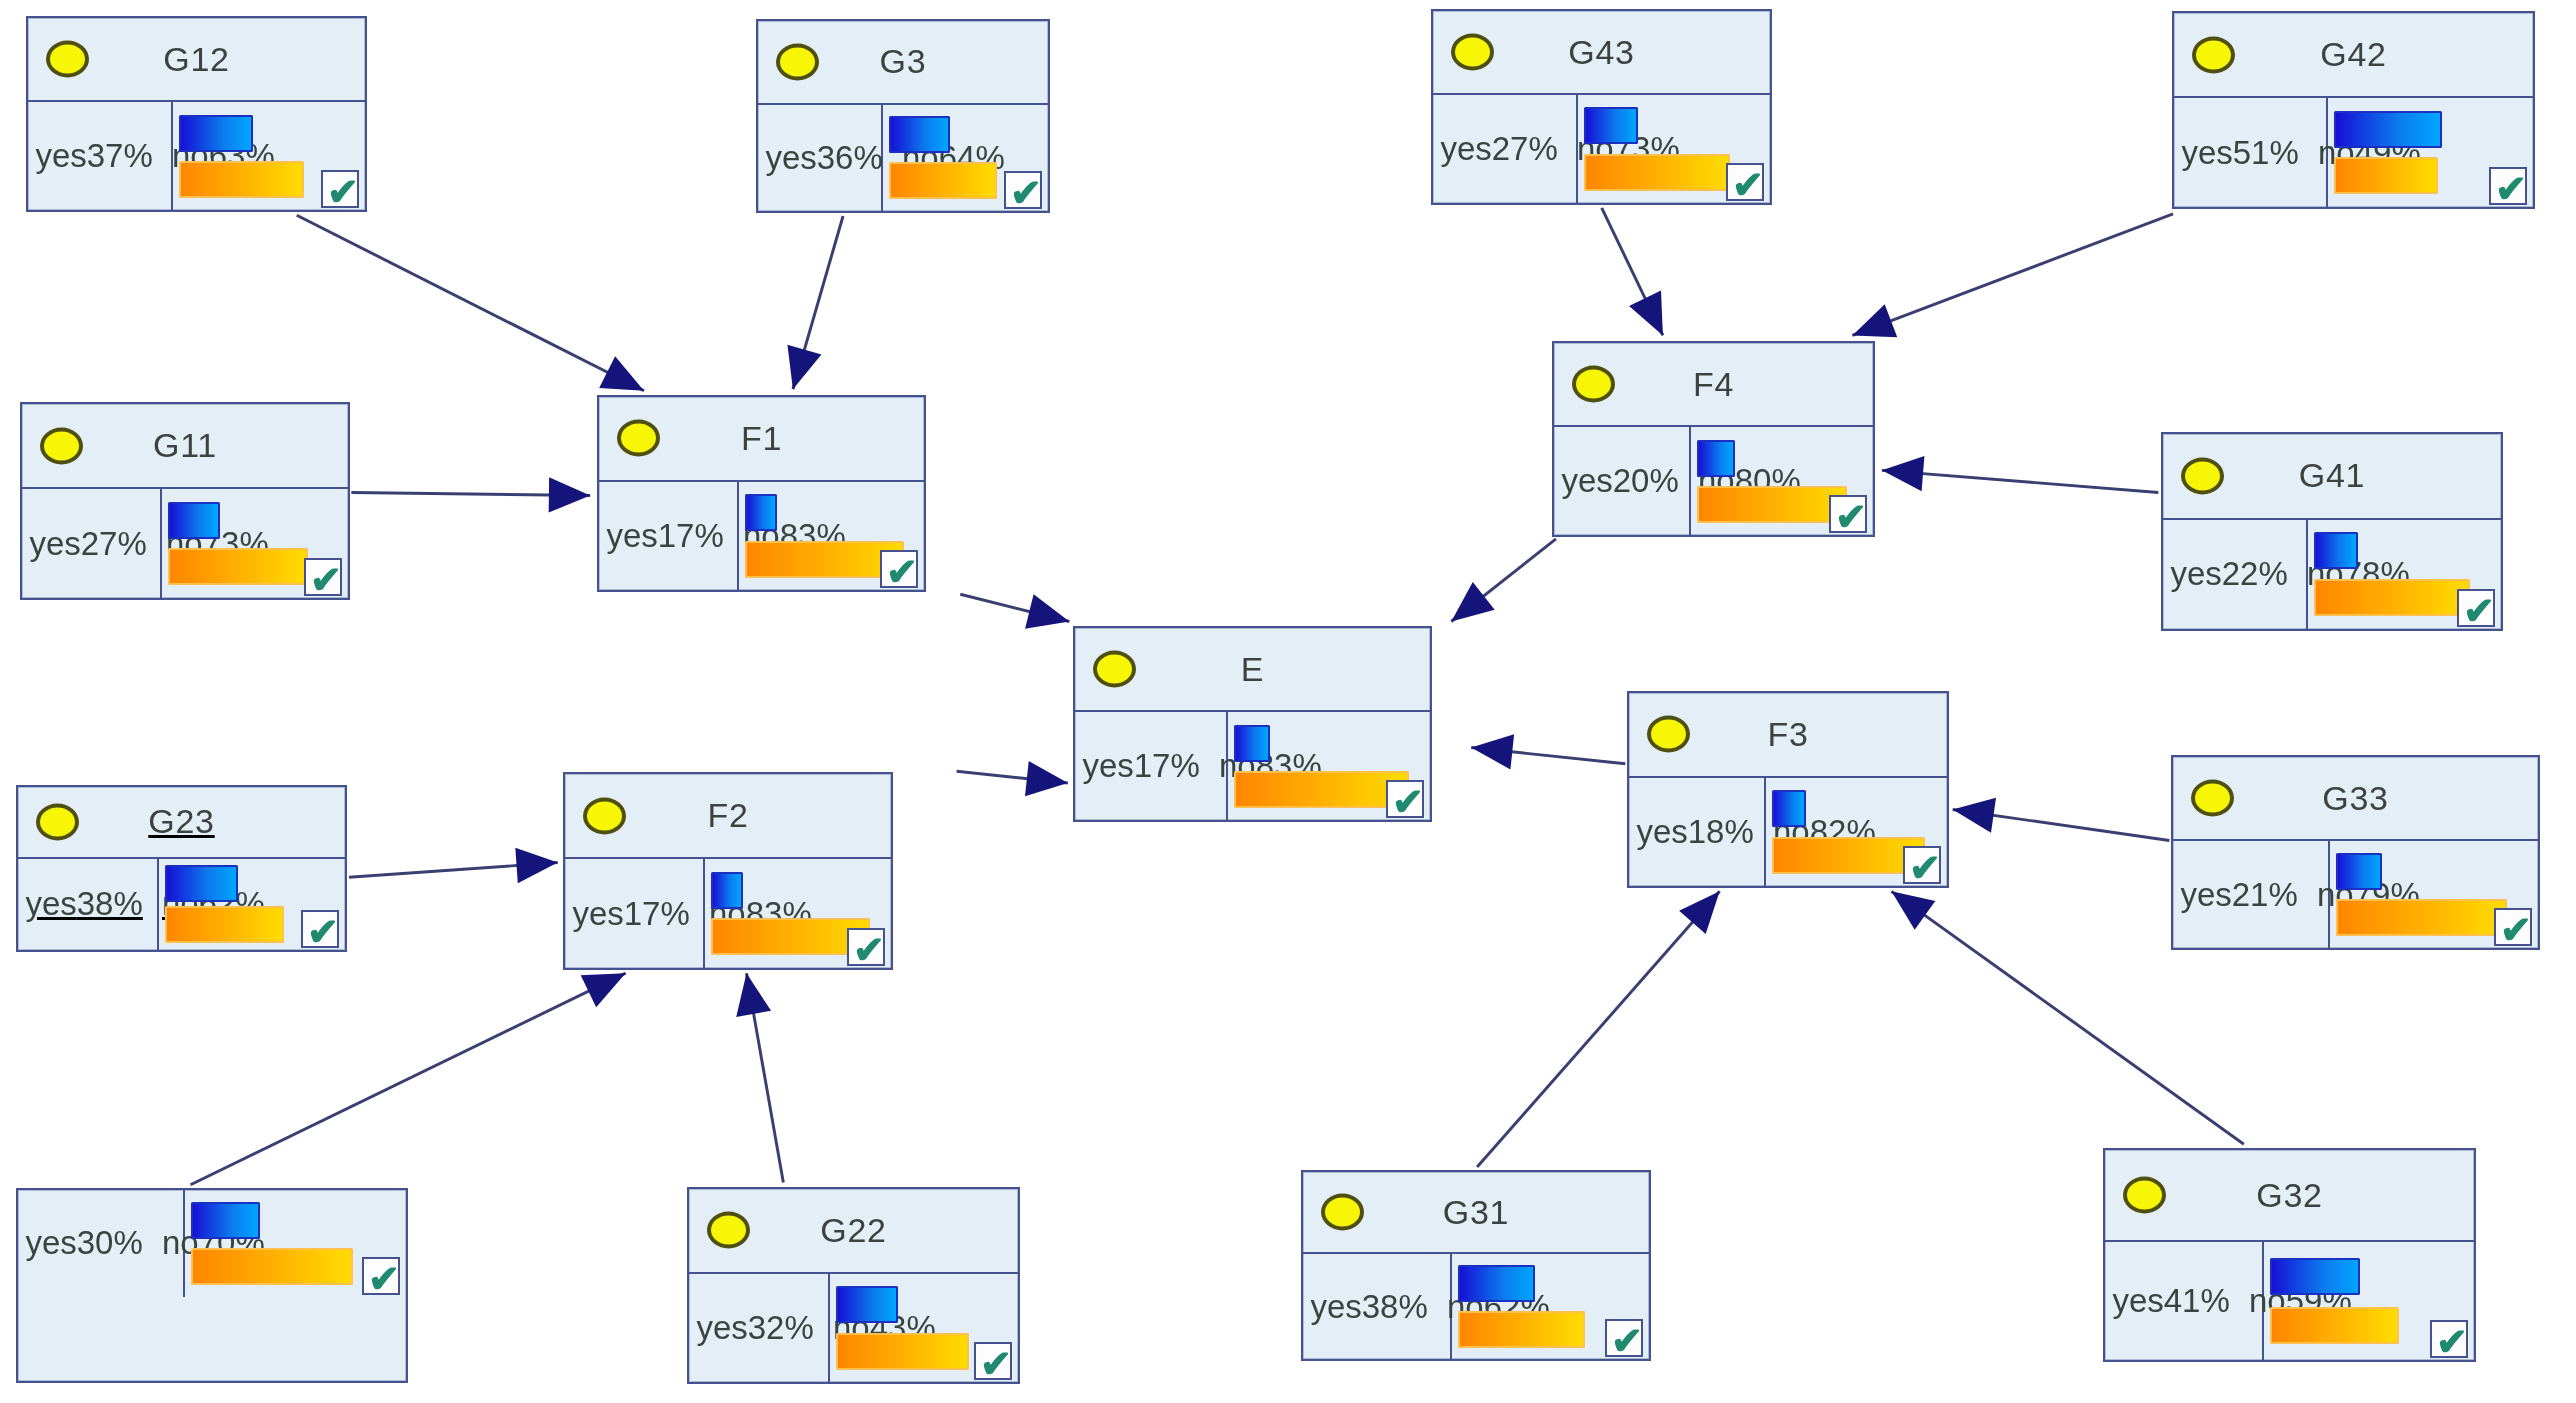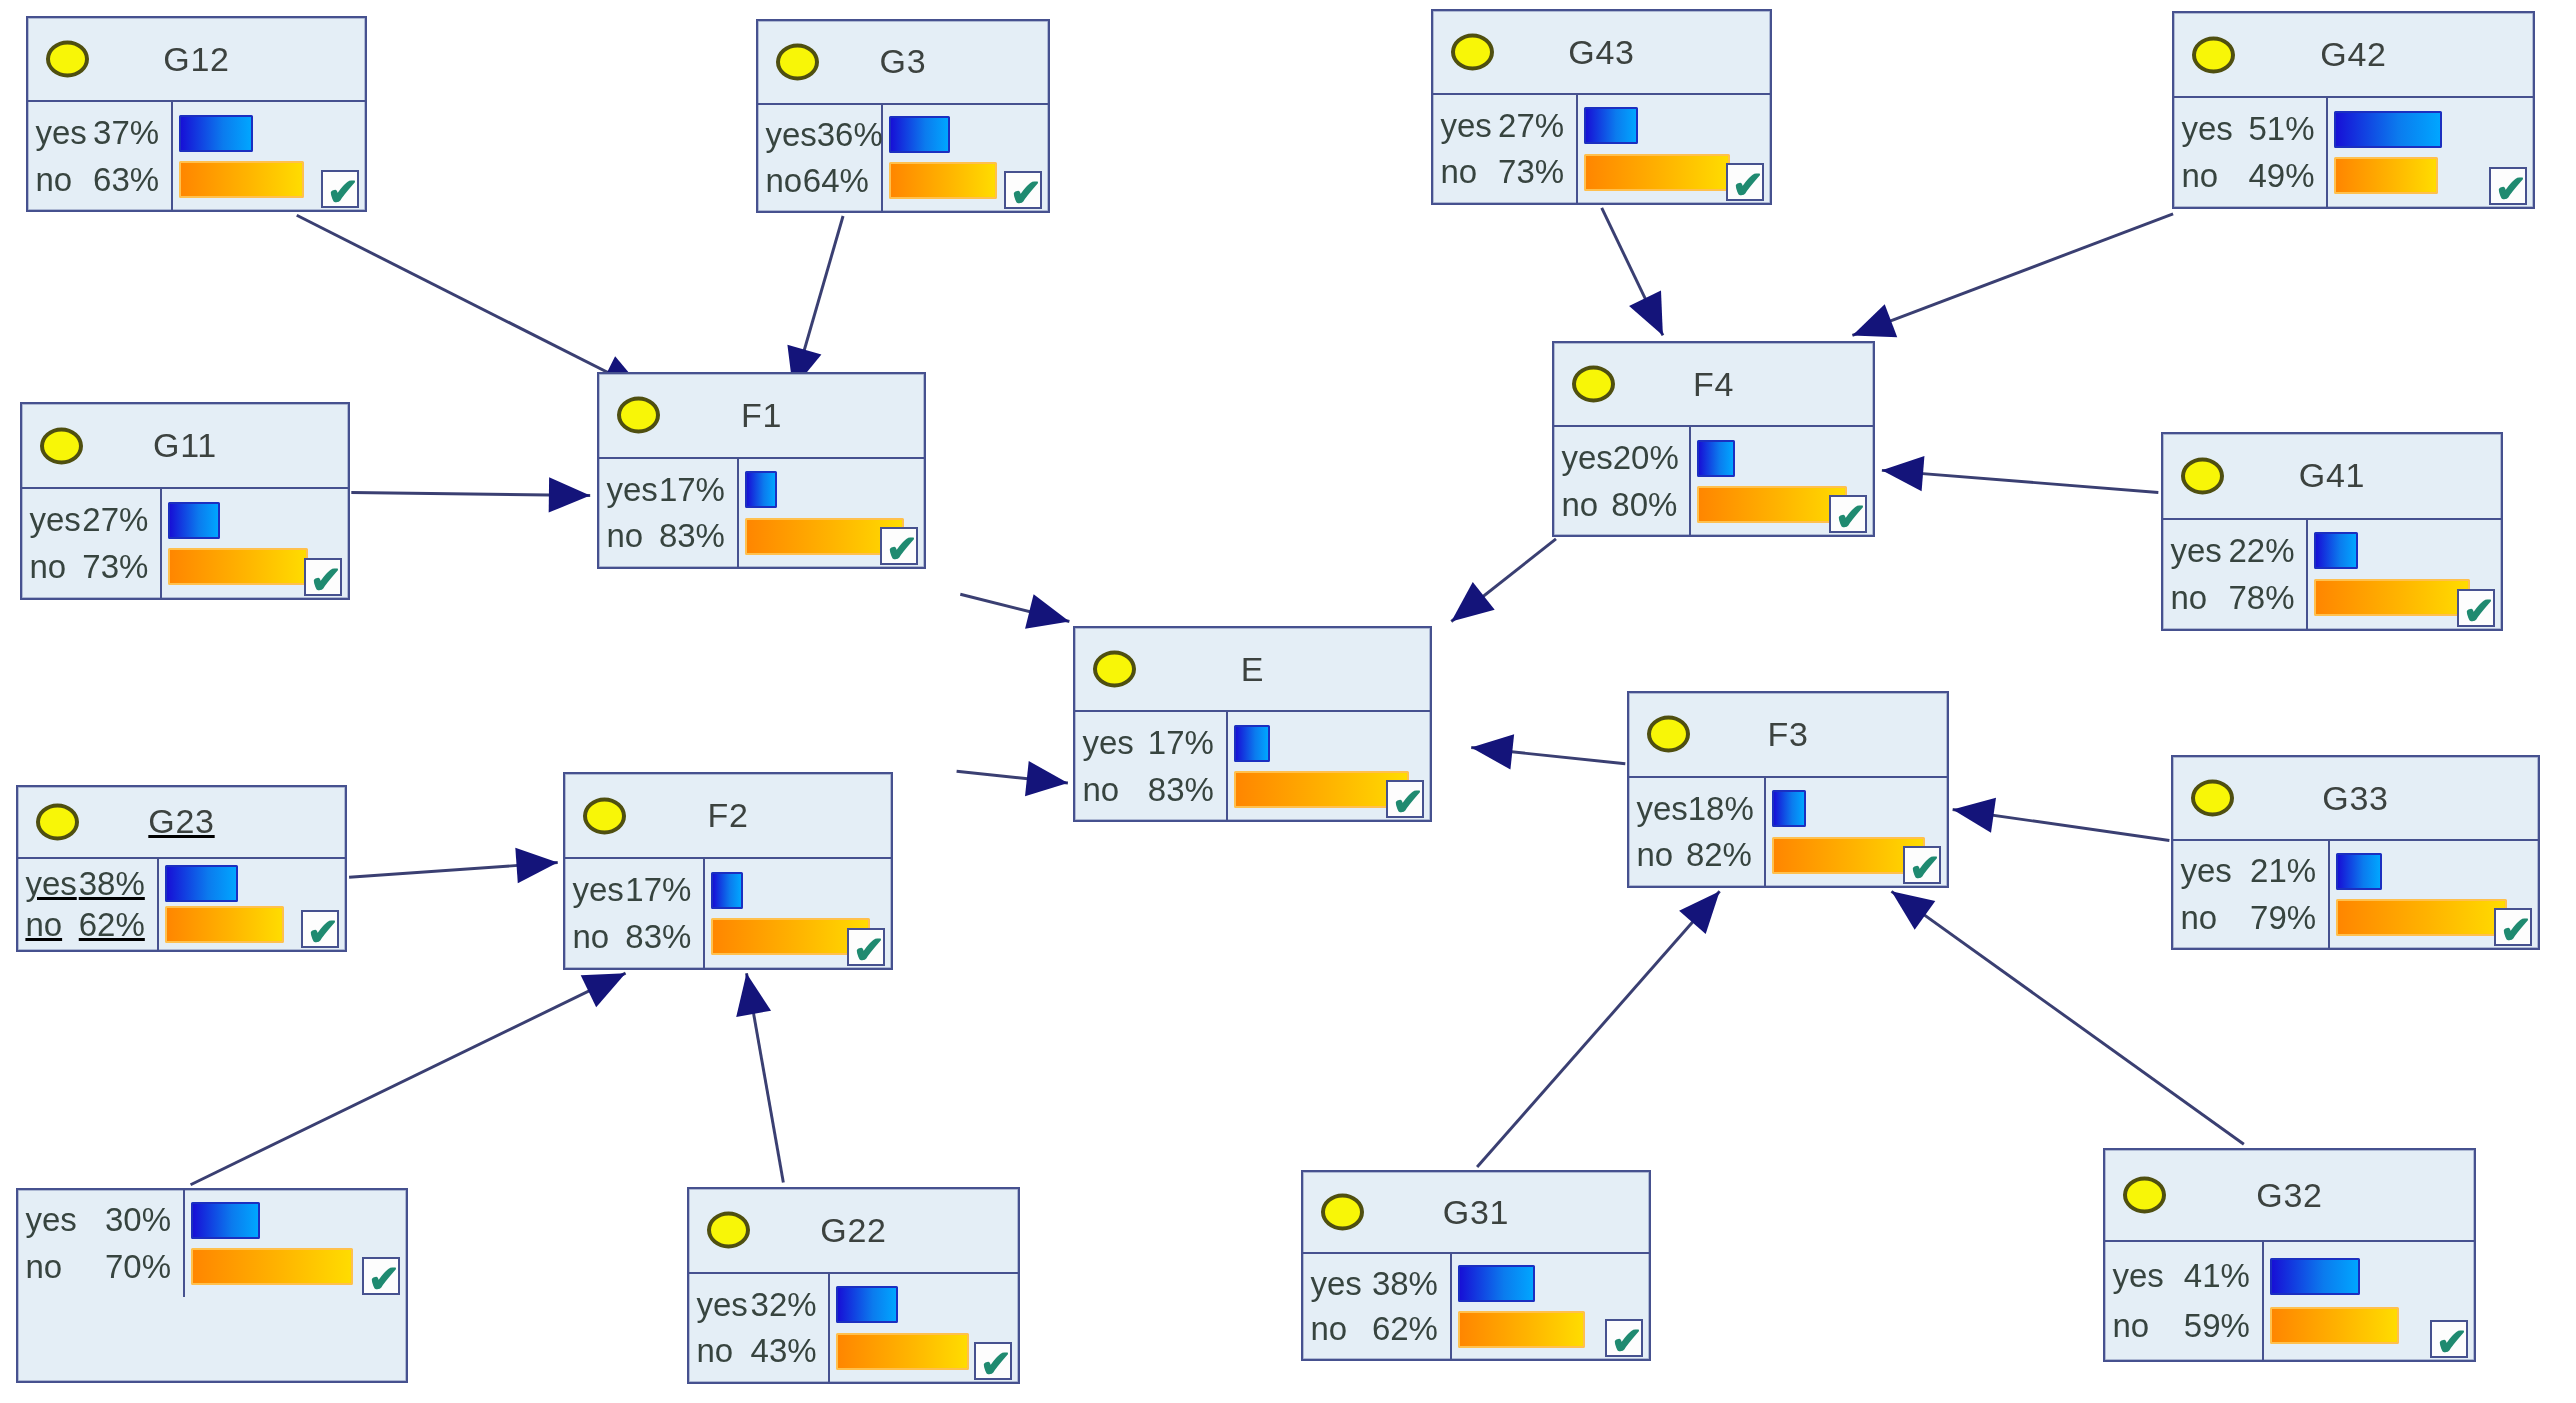--- a/index.html
+++ b/index.html
@@ -39,21 +39,21 @@
   .node-body{
     position:relative;
     box-sizing:border-box;
     height:56%;
     display:flex;
   }
   .label-col{
     box-sizing:border-box;
     width:43%;
     border-right:2.9px solid #46518f;
-    display:flex;flex-direction:column;justify-content:space-evenly;
+    display:flex;flex-direction:row;justify-content:space-evenly;
     padding:2.9px 0;
   }
   .state-row{
     display:flex;justify-content:space-between;align-items:center;
     padding:0 11.8px 0 7.4px;
     font-size:33px;color:#37443f;
   }
   .bar-col{
     box-sizing:border-box;
     flex:1;
@@ -229,21 +229,21 @@
         </div>
         <div class="bar-col">
           <div class="bar bar-yes" style="width: 52px;"></div>
           <div class="bar bar-no" style="width: 140px;"></div>
         </div>
         <div class="evidence-checkbox">
           <span class="check-glyph">✔</span>
         </div>
       </div>
     </div>
-    <div class="node" style="left: 597px; top: 372px; width: 329px; height: 197px; text-align: right;">
+    <div class="node" style="left: 597px; top: 395px; width: 329px; height: 197px; text-align: right;">
       <div class="node-header">
         <span class="ellipse"></span>
         <span class="node-title">F1</span>
       </div>
       <div class="node-body">
         <div class="label-col">
           <div class="state-row">
             <span>yes</span>
             <span>17%</span>
           </div>

